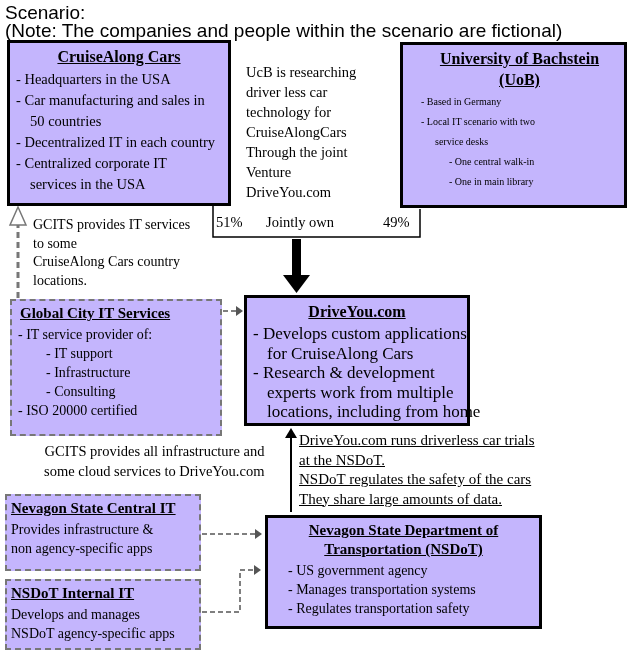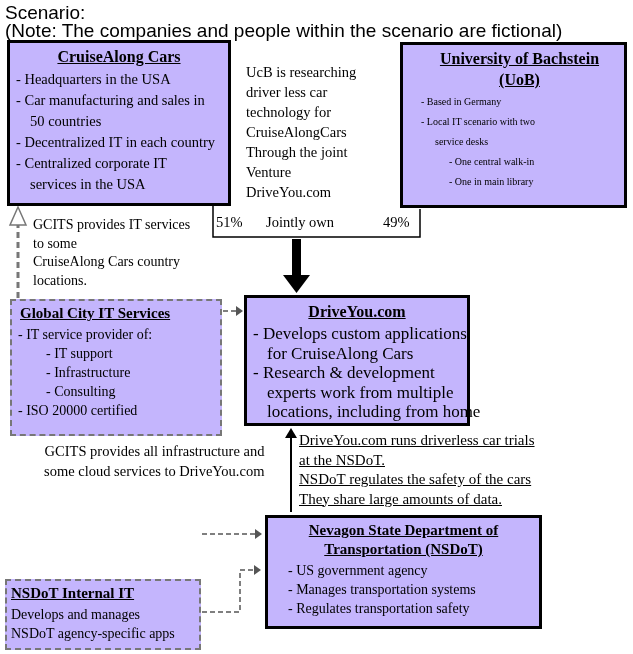--- a/index.html
+++ b/index.html
@@ -138,20 +138,27 @@
       <div>some cloud services to DriveYou.com</div>
     </div>
 
   <div class="abs note n15" style="left:299px; top:431px;">
       <div>DriveYou.com runs driverless car trials</div>
       <div>at the NSDoT.</div>
       <div>NSDoT regulates the safety of the cars</div>
       <div>They share large amounts of data.</div>
     </div>
 
+  <div class="box b-dash" style="left:5px; top:494px; width:196px; height:77px;">
+    <div class="btitle small left" style="padding-left:4px;">Nevagon State Central IT</div>
+    <div class="items lh19" style="padding-left:4px;">
+        <div>Provides infrastructure &amp;</div>
+        <div>non agency-specific apps</div>
+      </div>
+  </div>
 
   <div class="box b-dash" style="left:5px; top:579px; width:196px; height:71px;">
     <div class="btitle small left" style="padding-left:4px;">NSDoT Internal IT</div>
     <div class="items lh19" style="padding-left:4px;">
         <div>Develops and manages</div>
         <div>NSDoT agency-specific apps</div>
       </div>
   </div>
 
   <div class="box b-solid" style="left:265px; top:515px; width:277px; height:114px;">

